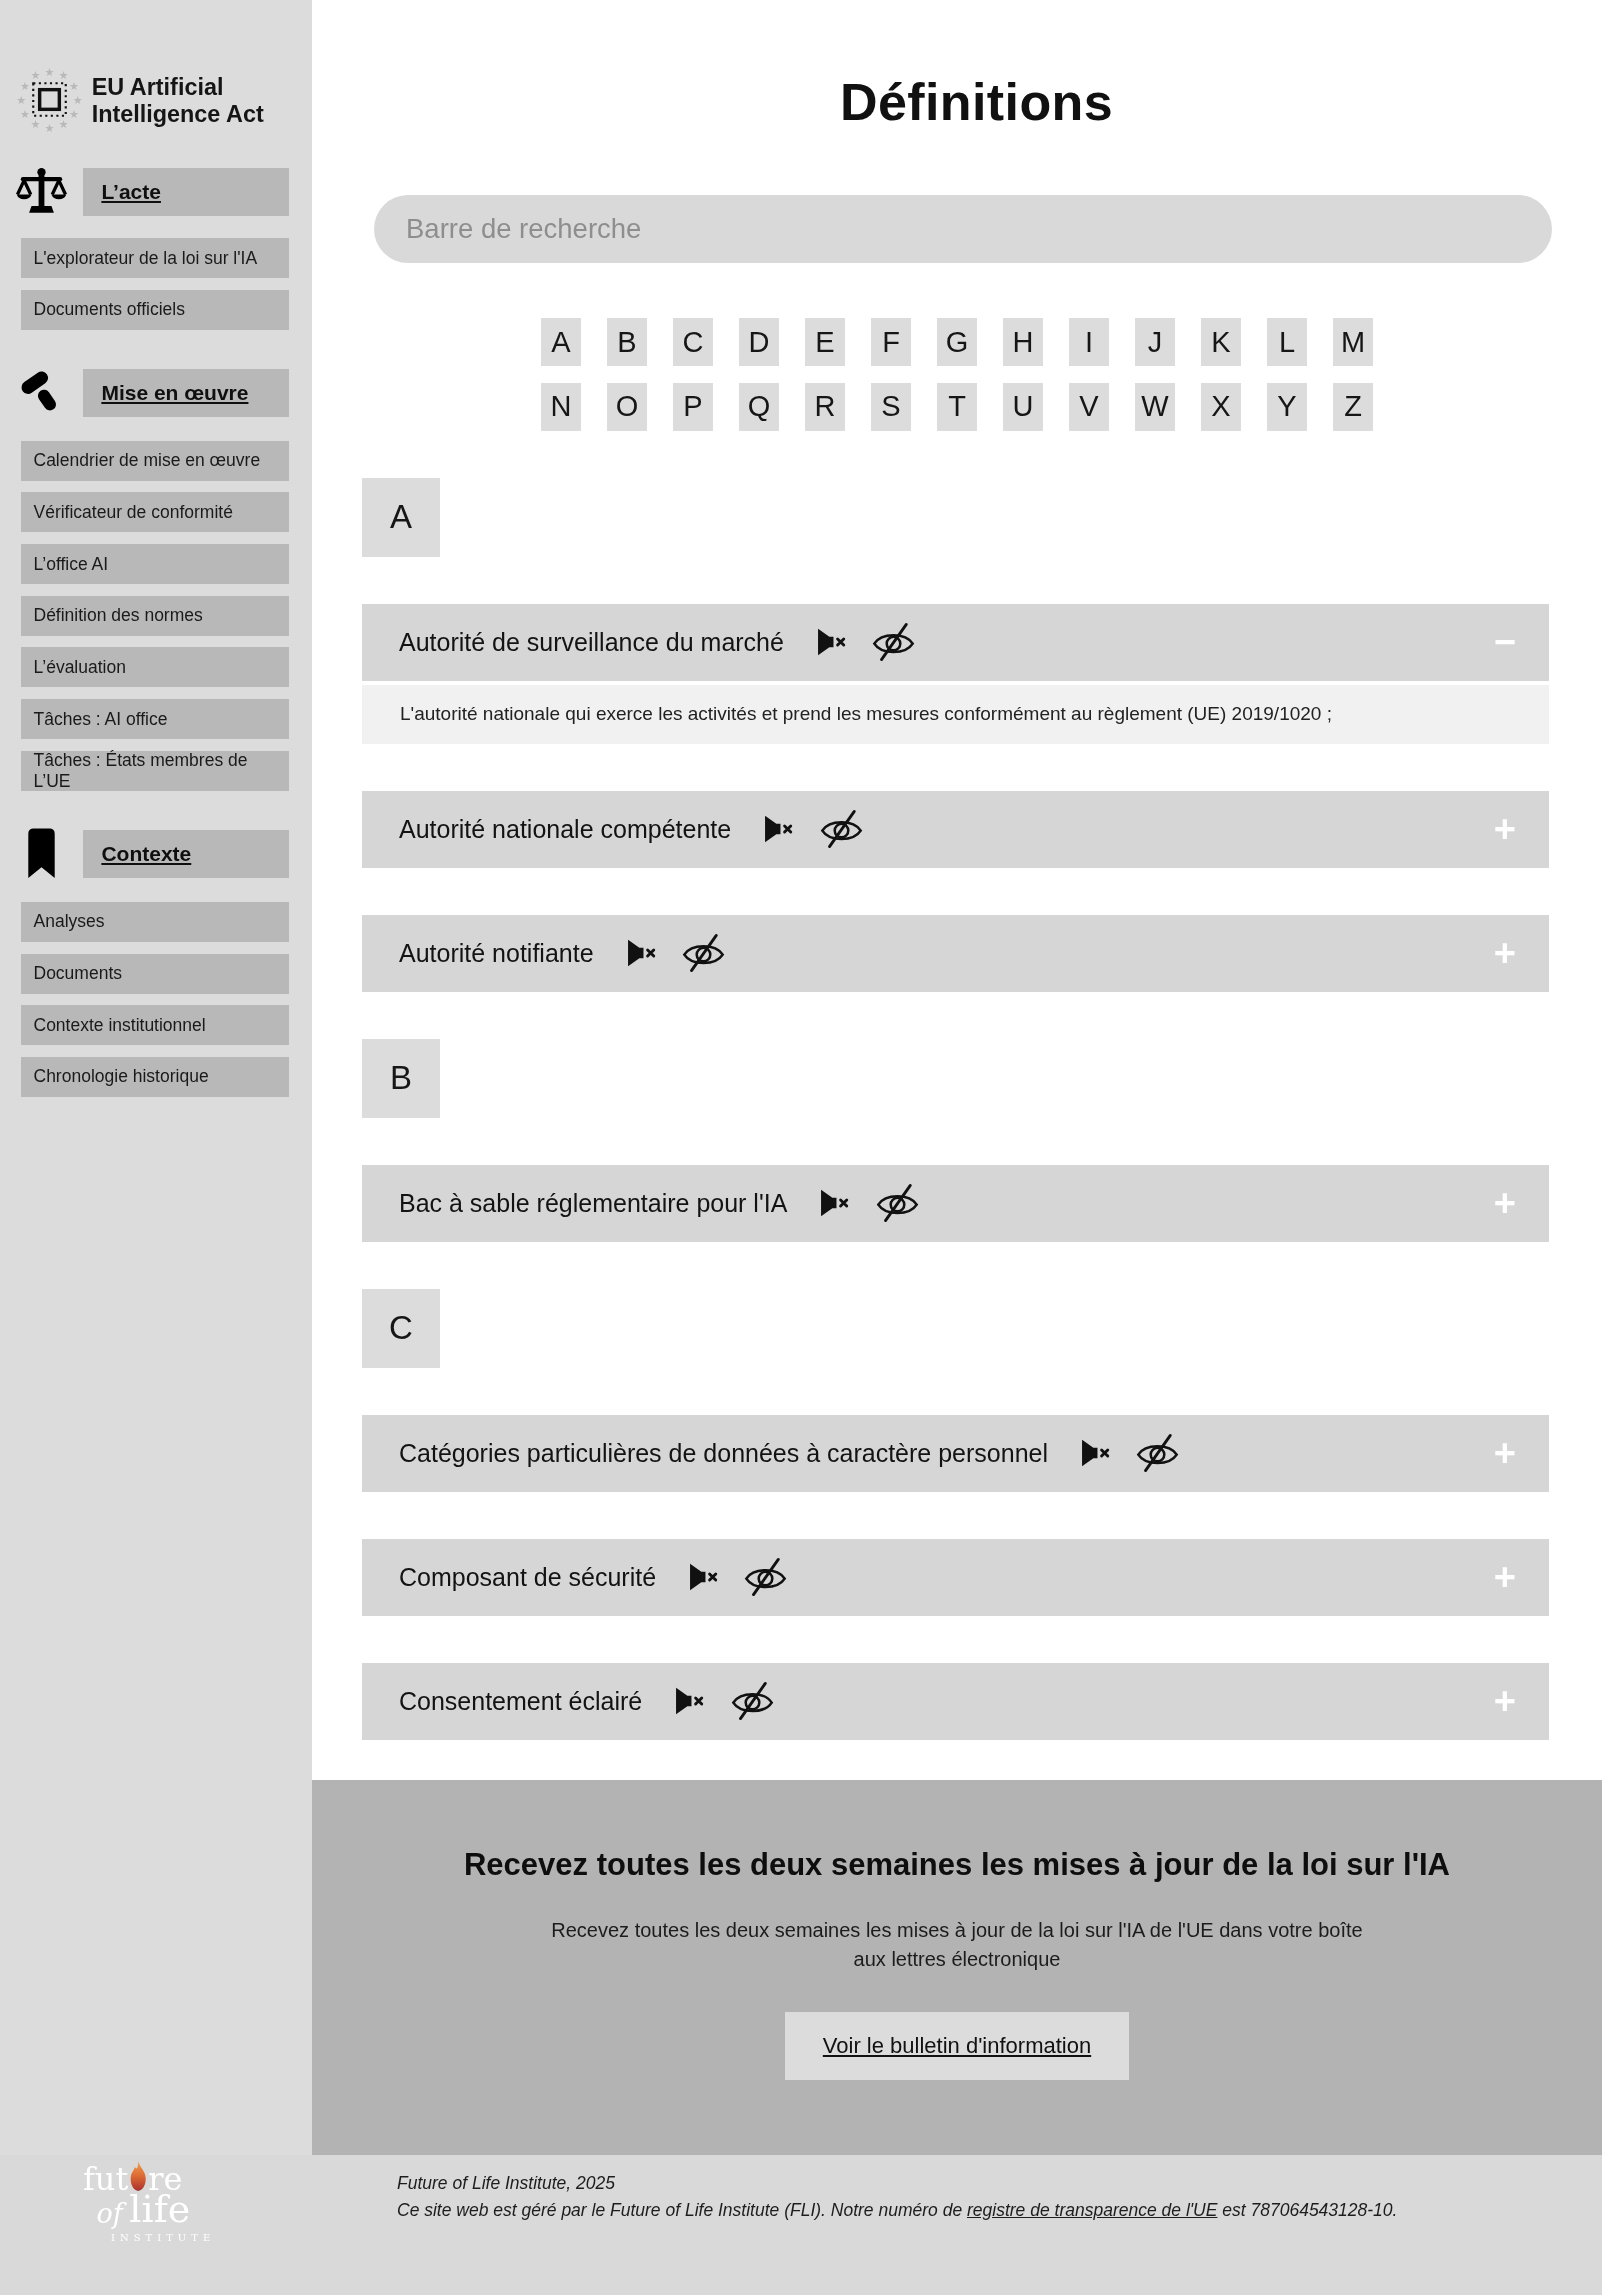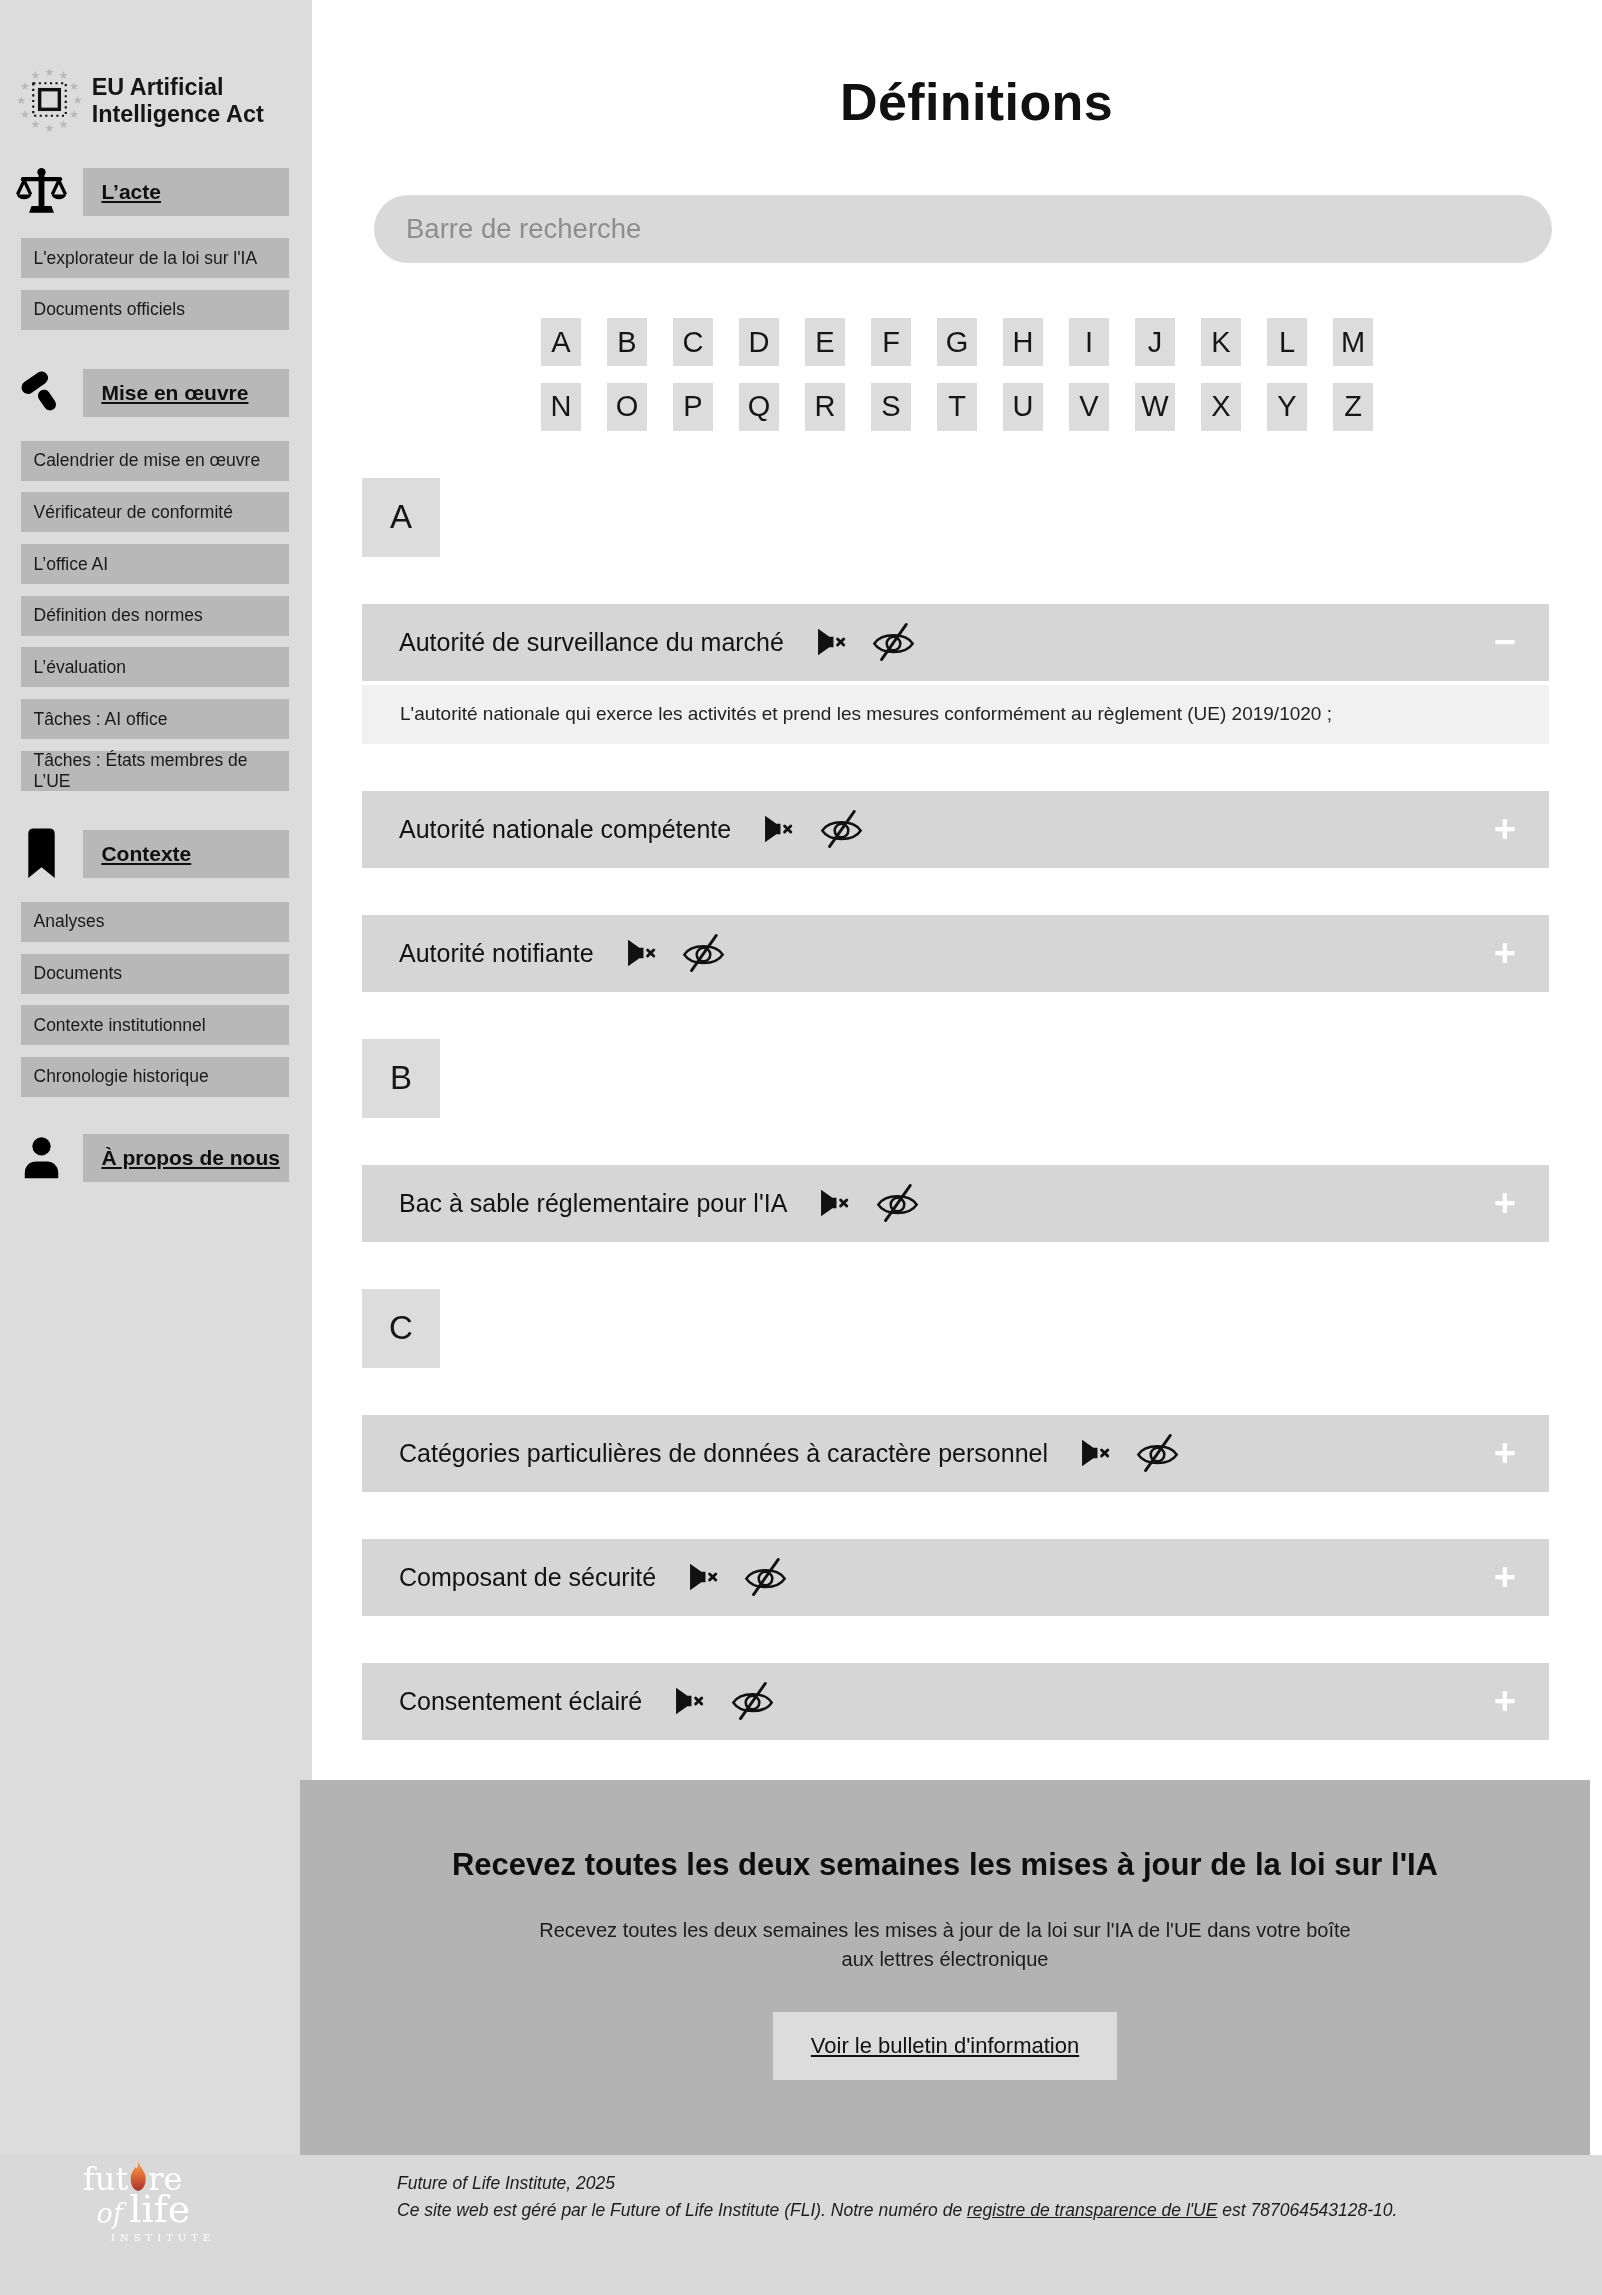--- a/index.html
+++ b/index.html
@@ -38,21 +38,21 @@
     padding:0 37px;position:relative;box-sizing:border-box;}
   .entry-term{font-size:25px;color:#131313;white-space:nowrap;}
   .icon{display:flex;align-items:center;}
   .icon.speaker{margin-left:32px;}
   .icon.eye{margin-left:18.4px;}
   .toggle{position:absolute;right:33px;top:50%;transform:translateY(-50%);
     color:#ffffff;font-size:38px;font-weight:600;line-height:1;}
   .definition{margin-top:4.2px;background:#f1f1f1;height:59px;display:flex;align-items:center;
     padding-left:38px;font-size:19px;color:#222;}
   
-  .newsletter{position:absolute;left:300px;top:1780px;width:1290px;height:375px;background:#b3b3b3;
+  .newsletter{position:absolute;left:312px;top:1780px;width:1290px;height:375px;background:#b3b3b3;
     text-align:center;box-sizing:border-box;}
   .nl-title{margin-top:67px;font-size:31px;font-weight:bold;color:#0e0e0e;}
   .nl-sub{margin-top:33px;font-size:20px;line-height:1.45;color:#1c1c1c;}
   .nl-btn{margin:38px auto 0;width:344px;height:68px;background:#dcdcdc;display:flex;
     align-items:center;justify-content:center;font-size:22px;color:#111;cursor:pointer;}
   .nl-btn span{text-decoration:underline;}
   
   .footer{position:absolute;left:0;top:2155px;width:1602px;height:140px;background:#d9d9d9;}
   .fli{position:absolute;left:83px;top:5px;color:#ffffff;font-family:"DejaVu Serif",serif;line-height:1;}
   .fli-l1{font-size:32px;display:flex;align-items:flex-end;}
@@ -143,29 +143,20 @@
     </span>
     <span class="hdr-label">Contexte</span>
   </div>
   <div>
       <div class="side-item">Analyses</div>
       <div class="side-item">Documents</div>
       <div class="side-item">Contexte institutionnel</div>
       <div class="side-item">Chronologie historique</div>
     </div>
 
-  <div class="side-header">
-    <span class="hdr-icon">
-      <svg width="43" height="45" viewBox="0 0 54 54">
-        <circle cx="27" cy="13" r="11.5" fill="#000"></circle>
-        <path d="M6 53 v-7 a14 14 0 0 1 14 -14 h14 a14 14 0 0 1 14 14 v7 z" fill="#000"></path>
-      </svg>
-    </span>
-    <span class="hdr-label">À propos de nous</span>
-  </div>
   <div></div>
 </div>
 
 <div class="main">
   <div class="page-title">Définitions</div>
 
   <div class="search">
     <input type="text" placeholder="Barre de recherche" style="">
   </div>
 

